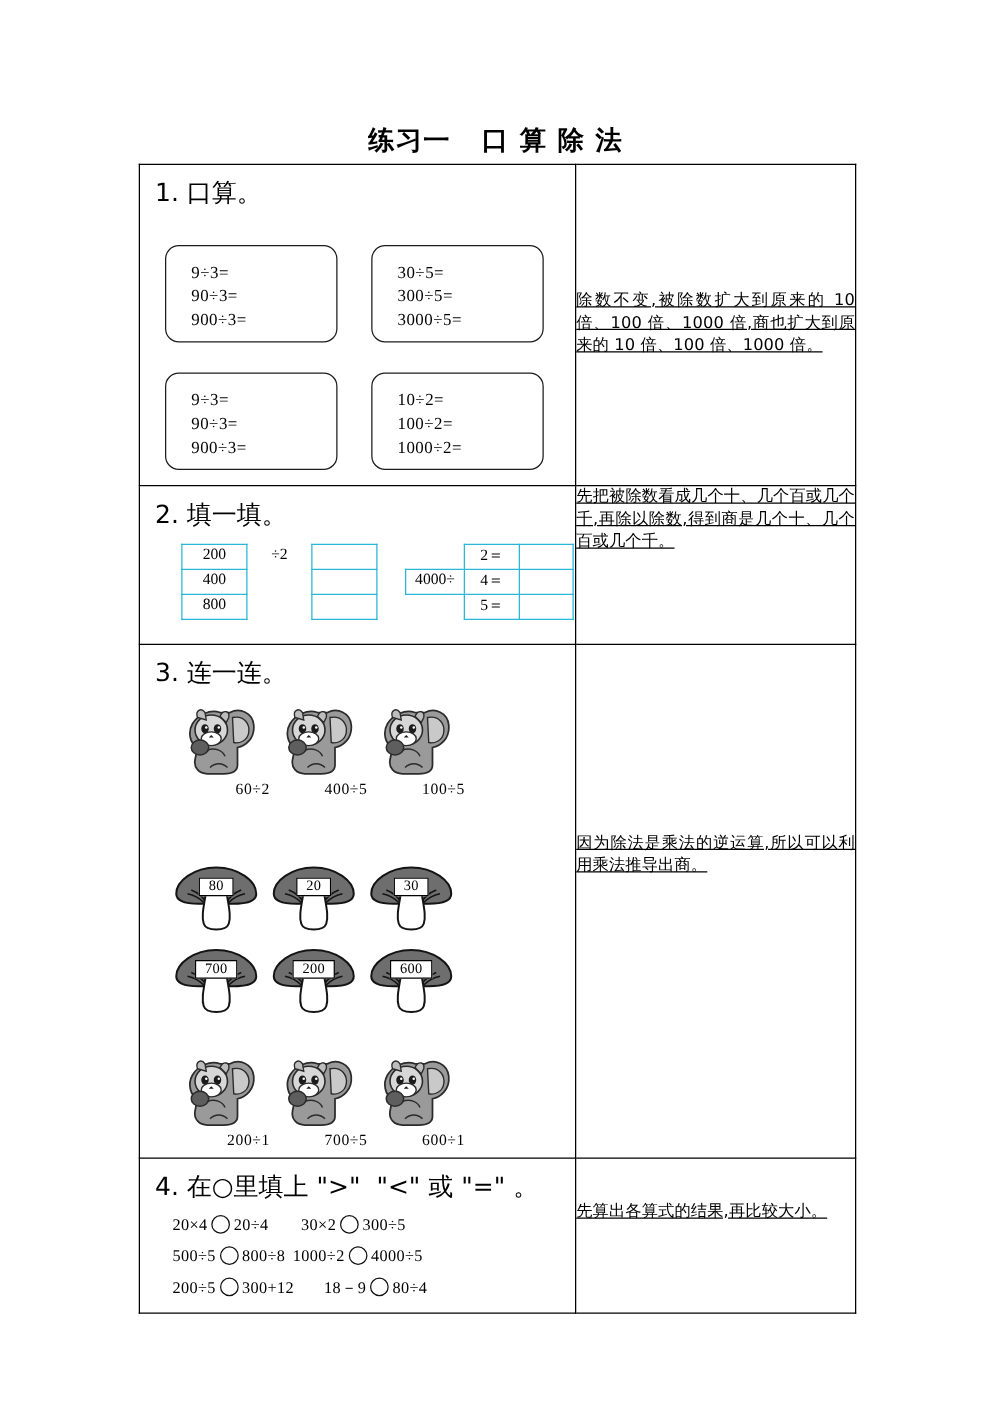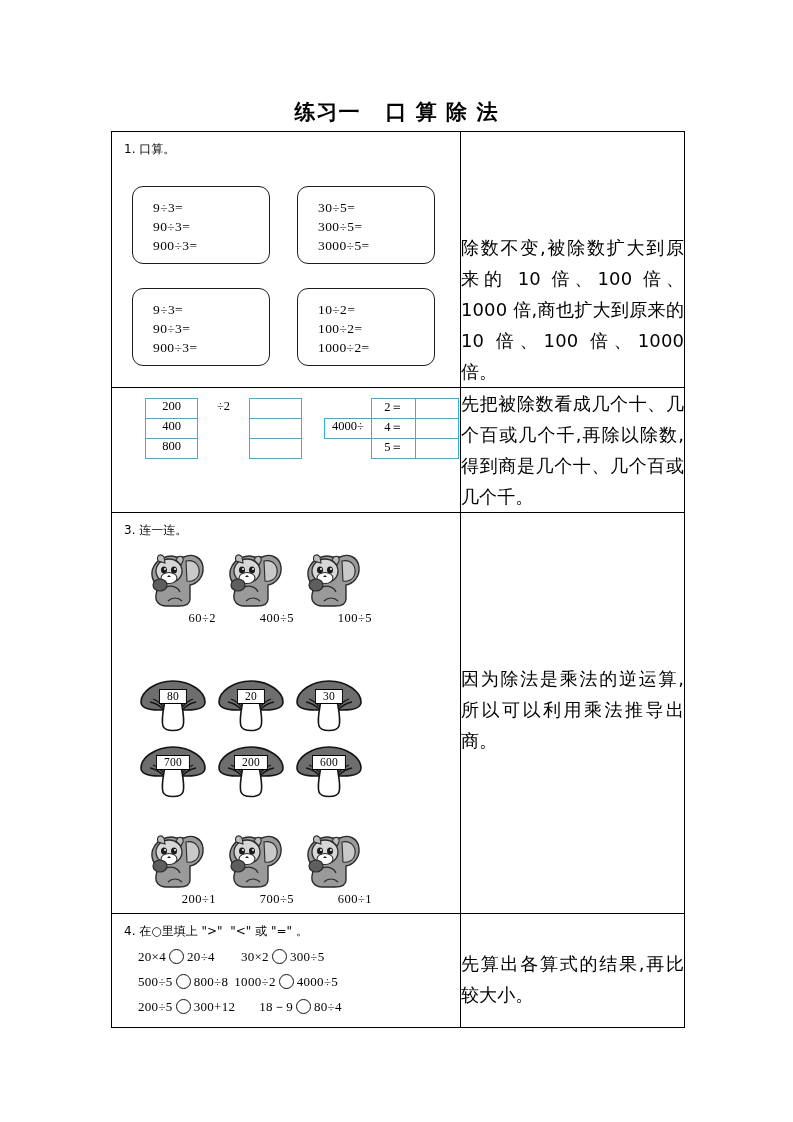--- a/index.html
+++ b/index.html
@@ -45,31 +45,32 @@
     padding: 0;
   }
   .col-left  { width: 348px; }
   .col-right { width: 223px; }
 
   .left-cell  { position: relative; }
   .right-cell { padding: 10px 11px 8px 12px; }
 
   .tip {
     font-family: "DejaVu Sans", "Liberation Sans", sans-serif;
-    font-size: 18px;
-    line-height: 31px;
+    font-size: 13px;
+    line-height: 18px;
     text-align: justify;
     text-align-last: left;
     letter-spacing: 0.1px;
+    text-decoration: underline;
   }
   .tip.mid { padding-top: 100px; }
   .tip.mid4 { padding-top: 34px; }
 
   .qhead {
-    font-size: 12px;
+    font-size: 20px;
     padding: 9px 0 0 12px;
     font-family: "DejaVu Sans", "Liberation Sans", sans-serif;
     white-space: pre;
   }
 
   
   .boxrow {
     display: flex;
     gap: 27px;
     padding-left: 20px;
@@ -225,20 +226,21 @@
         </div>
       </div>
     </td>
     <td class="col-right right-cell">
       <div class="tip mid">除数不变,被除数扩大到原来的 10 倍、100 倍、1000 倍,商也扩大到原来的 10 倍、100 倍、1000 倍。</div>
     </td>
   </tr>
 
   <tr>
     <td class="col-left left-cell">
+      <div class="qhead">2. 填一填。</div>
 
       <div class="fillwrap">
 
         <table class="ftab" id="fill-left">
           <tbody>
             <tr>
               <td class="c1">200</td>
               <td class="c2 nob" rowspan="3">÷2</td>
               <td class="c3"></td>
             </tr>

